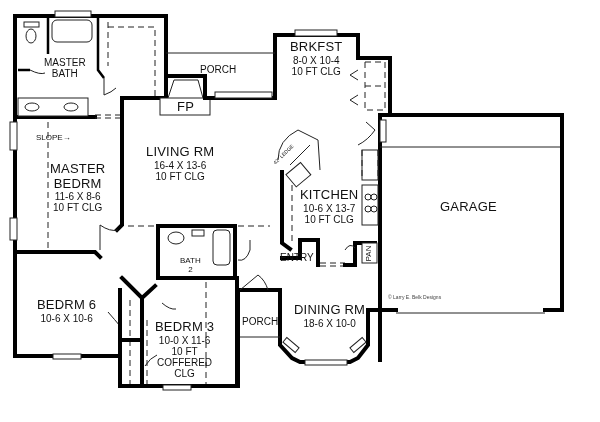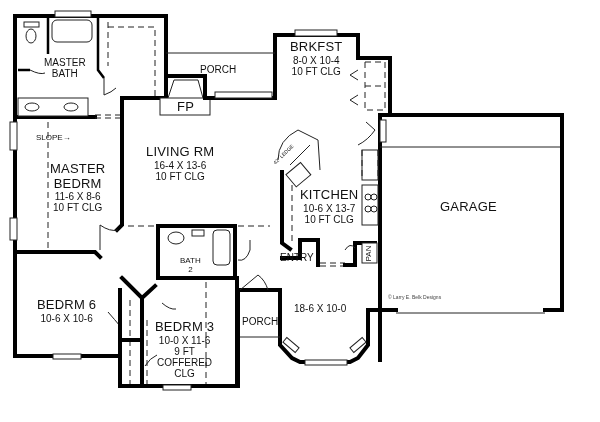--- a/index.html
+++ b/index.html
@@ -185,22 +185,23 @@
 <div class="lbl sm" style="left:232px;top:252px;margin-left:48px;">ENTRY</div>
 
 <div class="lbl" style="left:37px;top:298px;">
   <div class="big">BEDRM 6</div>
   <div class="sm">10-6 X 10-6</div>
 </div>
 
 <div class="lbl" style="left:155px;top:320px;">
   <div class="big">BEDRM 3</div>
   <div class="sm">10-0 X 11-6</div>
-  <div class="sm">9 FT</div>
+  <div class="sm">10 FT</div>
   <div class="sm">COFFERED</div>
   <div class="sm">CLG</div>
 </div>
 
 <div class="lbl sm" style="left:242px;top:316px;">PORCH</div>
 
 <div class="lbl" style="left:294px;top:303px;">
+  <div class="big">DINING RM</div>
   <div class="sm">18-6 X 10-0</div>
 </div>
 
 </body></html>

